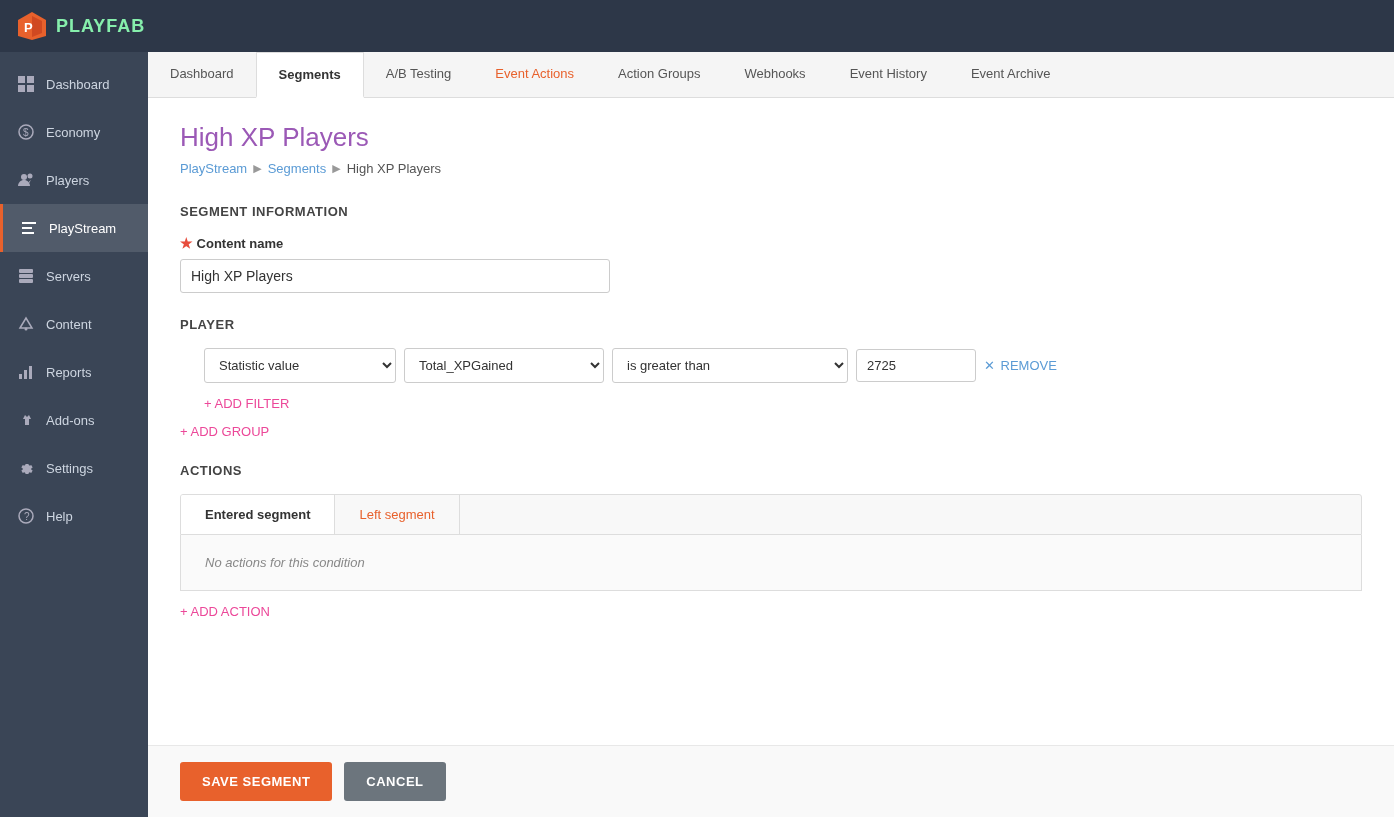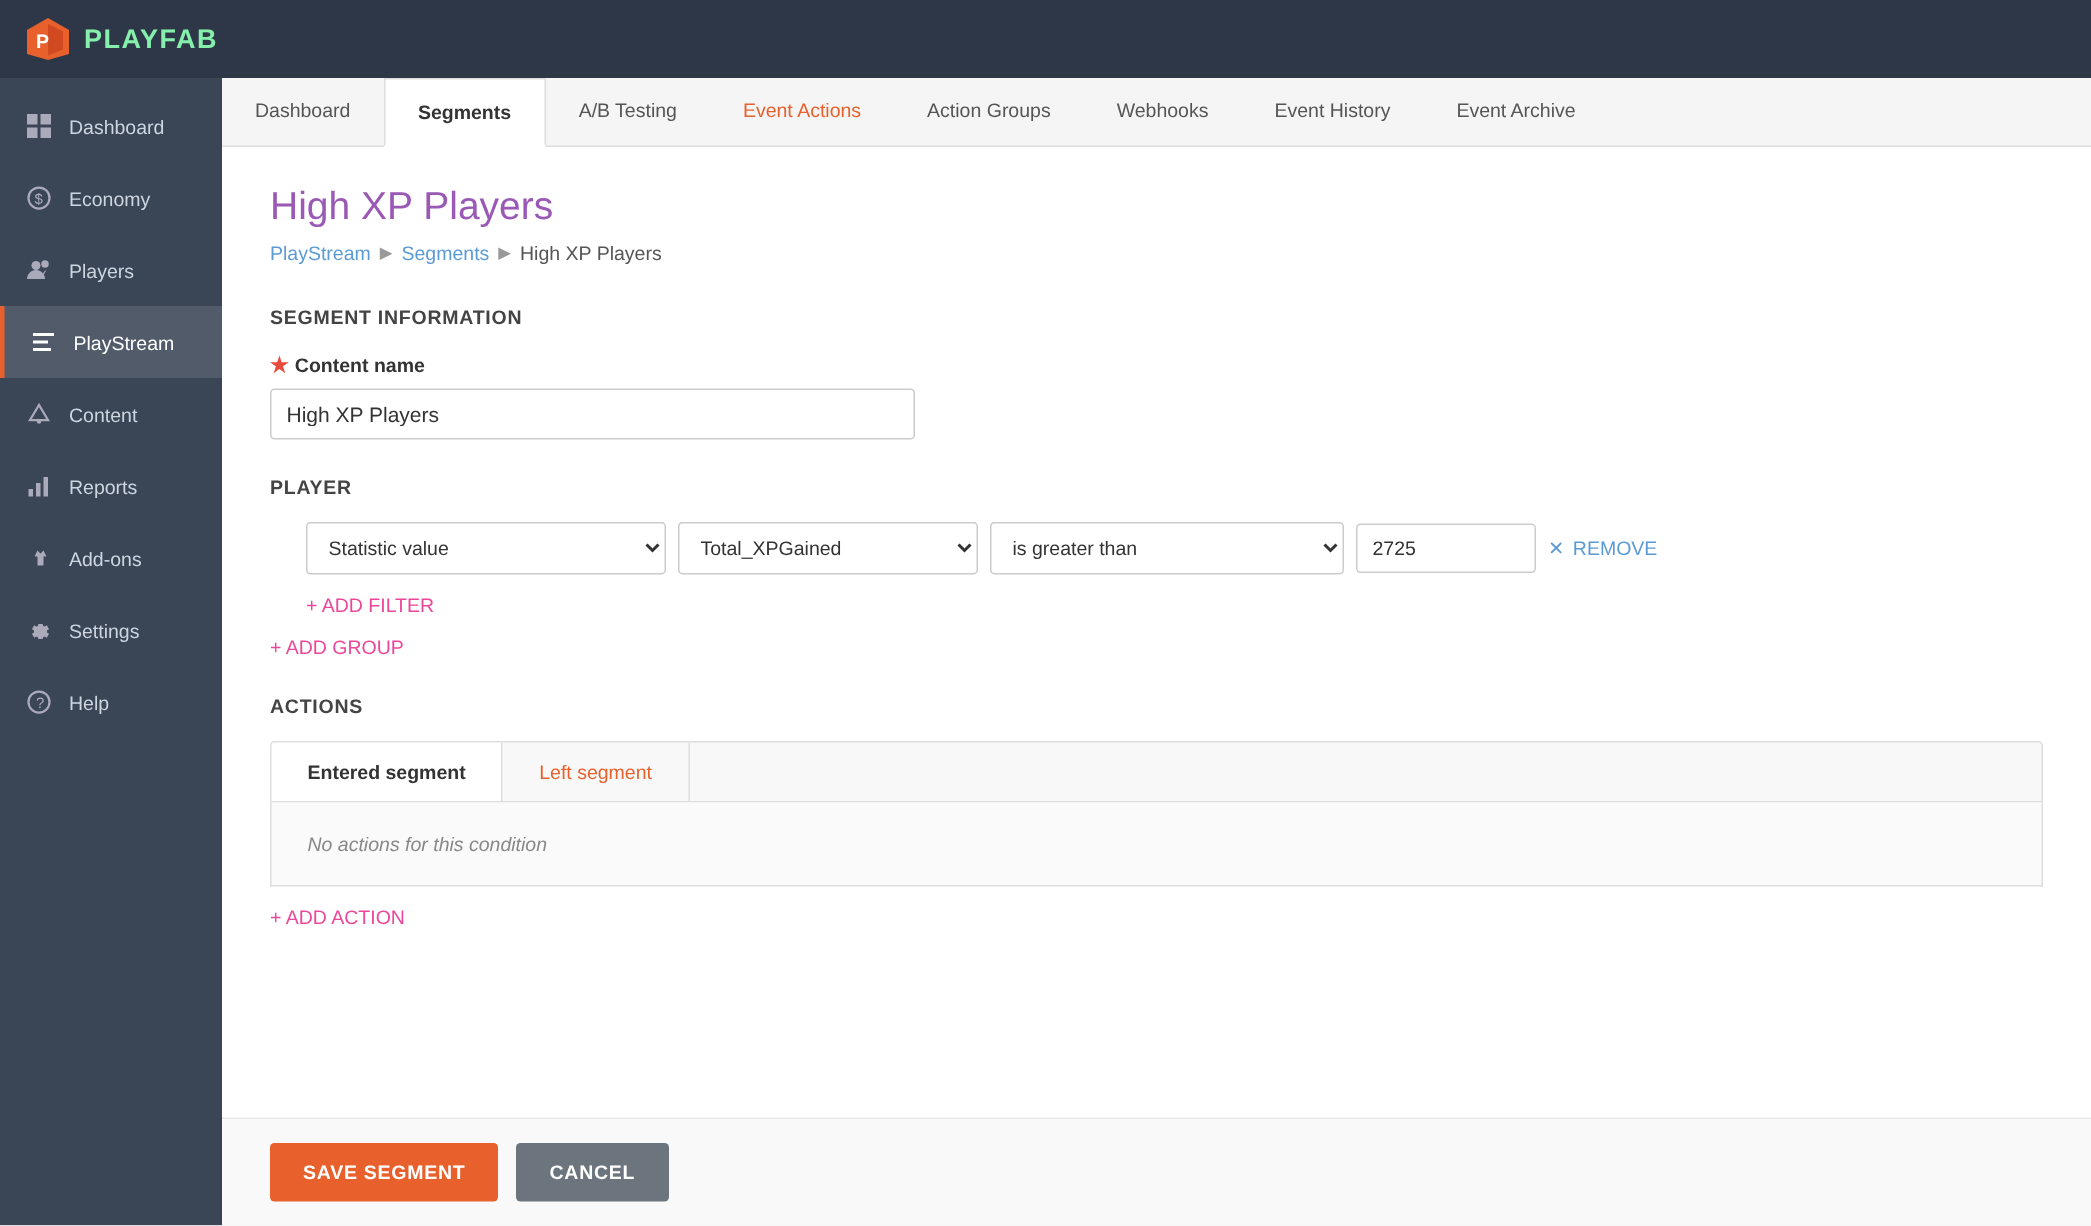--- a/index.html
+++ b/index.html
@@ -182,21 +182,21 @@
       padding: 8px 10px;
       border: 1px solid #ccc;
       border-radius: 3px;
       font-size: 13px;
       color: #333;
       background: #fff;
       cursor: pointer;
       appearance: auto;
     }
 
-    .filter-select-lg { width: 240px; }
+    .filter-select-lg { width: 192px; }
     .filter-select-md { width: 200px; }
     .filter-select-sm { width: 236px; }
 
     .filter-value-input {
       width: 120px;
       padding: 8px 10px;
       border: 1px solid #ccc;
       border-radius: 3px;
       font-size: 13px;
       color: #333;
@@ -346,20 +346,30 @@
     </div>
     <div class="sidebar-item active">
       <span class="sidebar-icon">
         <svg width="16" height="16" viewBox="0 0 16 16" fill="currentColor">
             <rect x="1" y="2" width="14" height="2"></rect>
             <rect x="1" y="7" width="10" height="2"></rect>
             <rect x="1" y="12" width="12" height="2"></rect>
           </svg>
       </span>
       <span>PlayStream</span>
+    </div>
+    <div class="sidebar-item">
+      <span class="sidebar-icon">
+        <svg width="16" height="16" viewBox="0 0 16 16" fill="currentColor">
+            <rect x="1" y="1" width="14" height="4" rx="1"></rect>
+            <rect x="1" y="6" width="14" height="4" rx="1"></rect>
+            <rect x="1" y="11" width="14" height="4" rx="1"></rect>
+          </svg>
+      </span>
+      <span>Servers</span>
     </div>
     <div class="sidebar-item">
       <span class="sidebar-icon">
         <svg width="16" height="16" viewBox="0 0 16 16" fill="currentColor">
             <path d="M2 12 L8 2 L14 12 Z" fill="none" stroke="currentColor" stroke-width="1.5"></path>
             <circle cx="8" cy="13" r="1.5"></circle>
           </svg>
       </span>
       <span>Content</span>
     </div>

